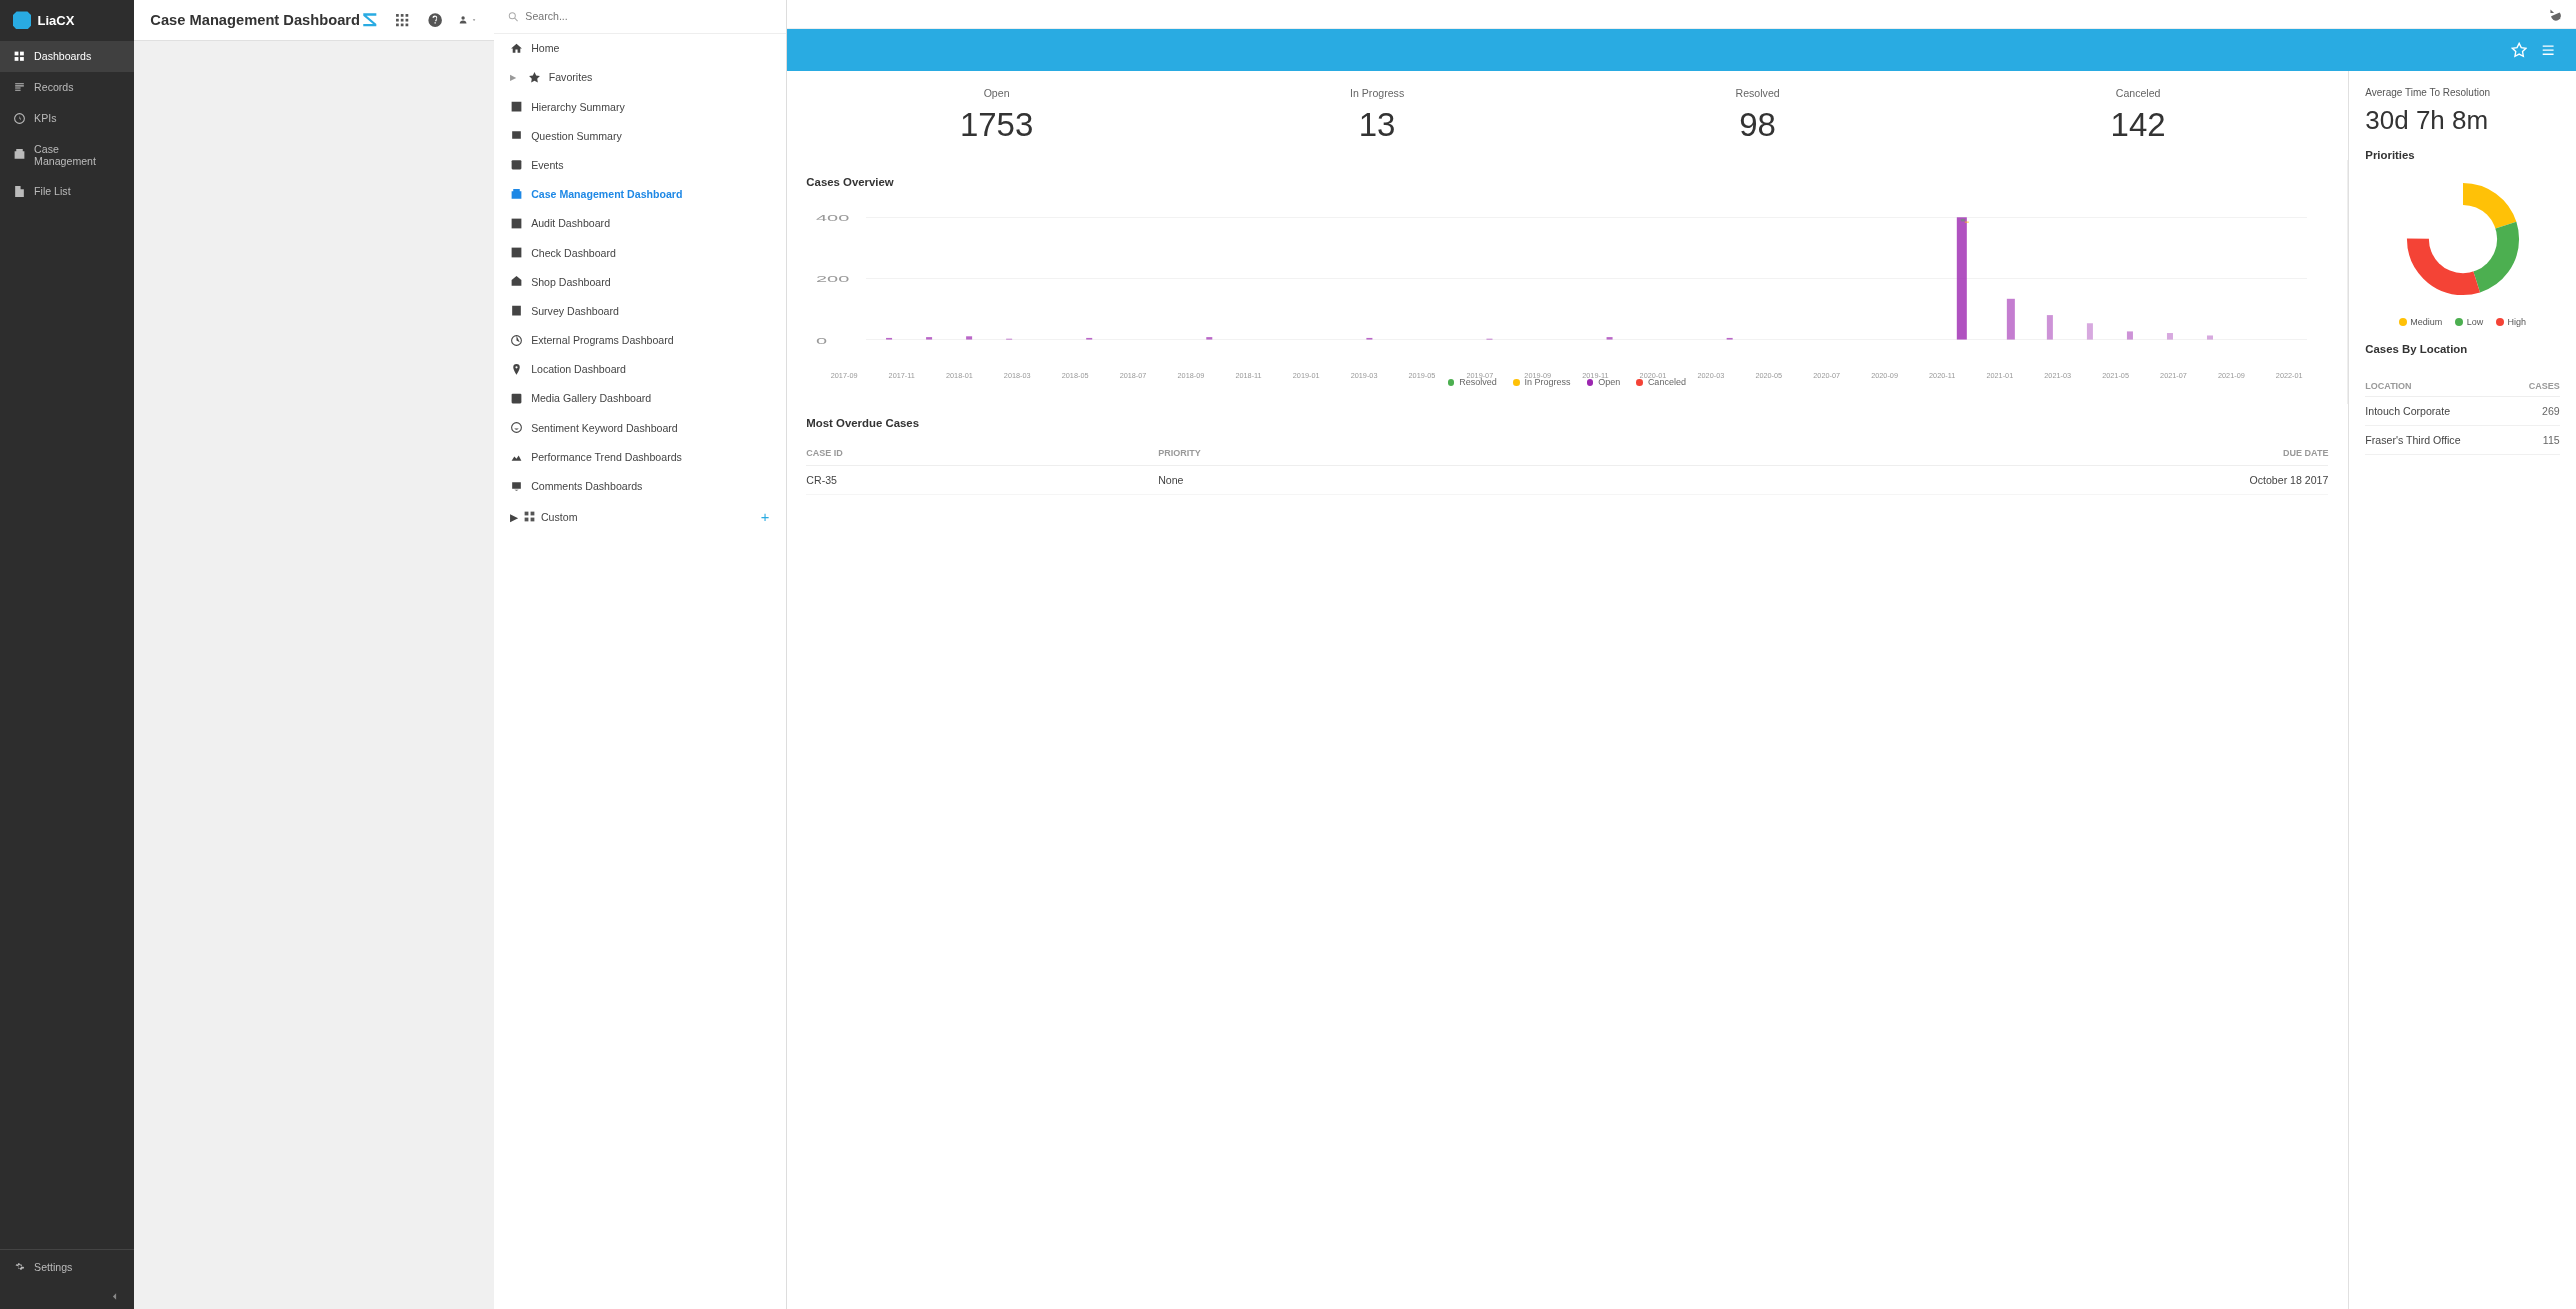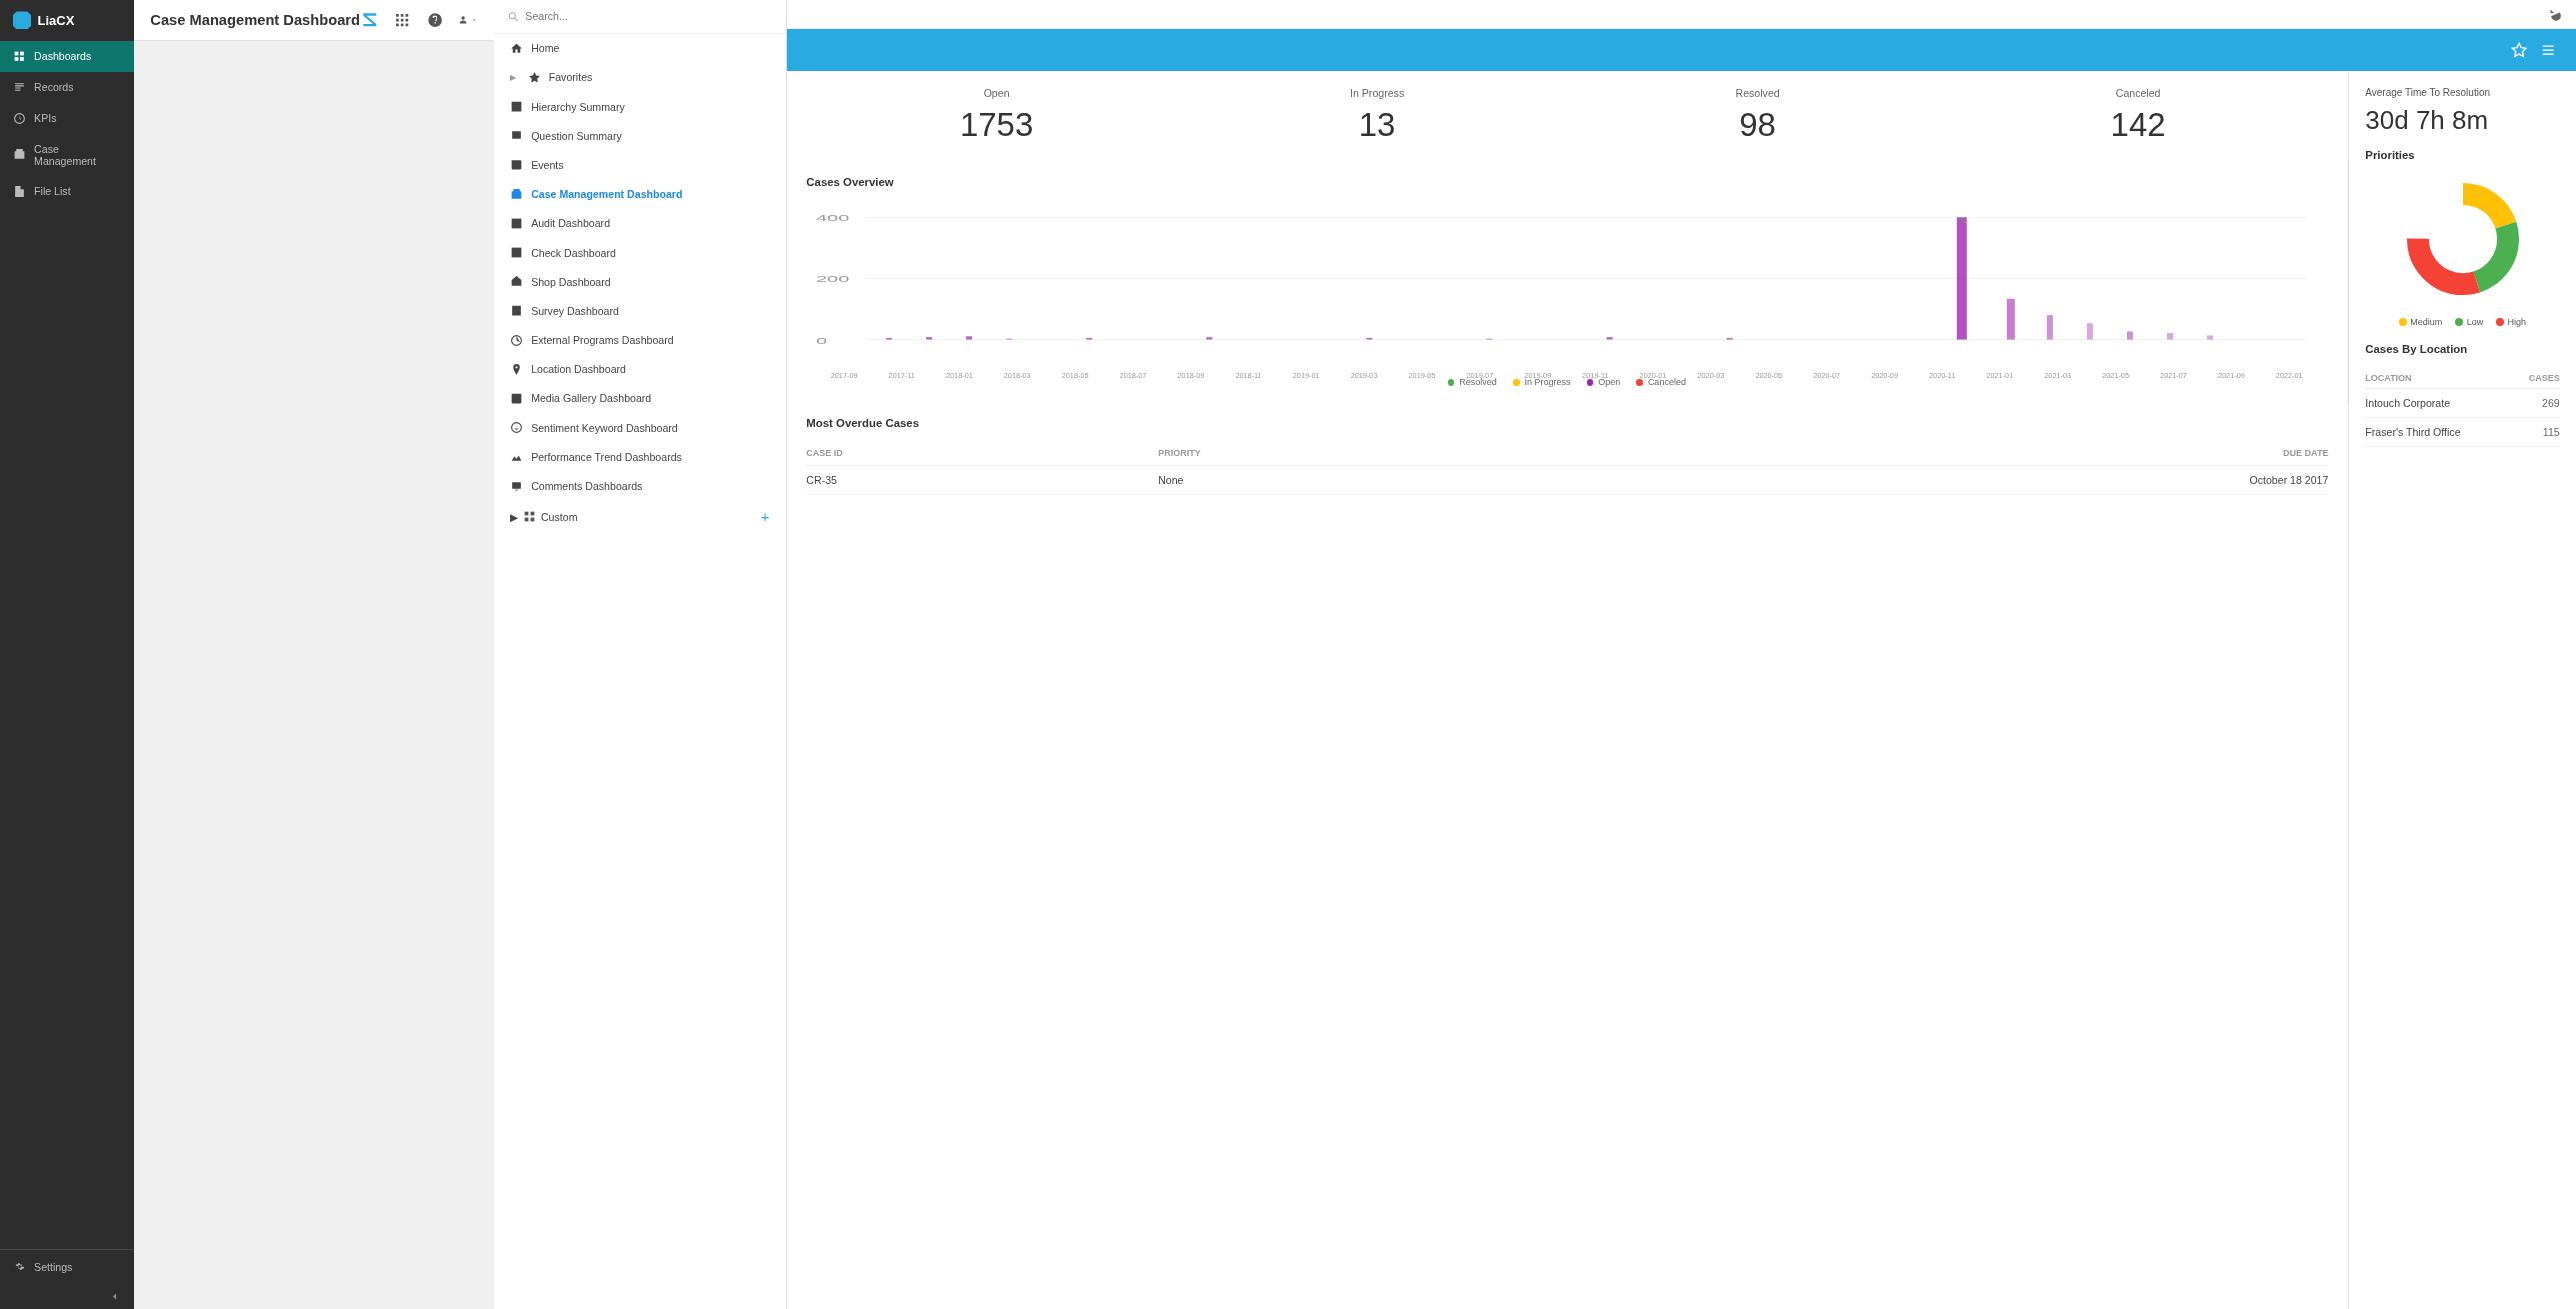--- a/index.html
+++ b/index.html
@@ -32,21 +32,21 @@
     .sidebar-nav { display: flex; flex-direction: column; flex: 1; }
     .sidebar-item {
       display: flex;
       align-items: center;
       gap: 8.1px;
       padding: 9px 13px;
       cursor: pointer;
       font-size: 10.6px;
       color: #bbb;
     }
-    .sidebar-item.active { background: #0f766e; color: white; }
+    .sidebar-item.active { background: #404040; color: white; }
     .sidebar-item svg { width: 13px; height: 13px; fill: currentColor; flex-shrink: 0; }
     .sidebar-bottom { padding: 9.8px 13px; border-top: 0.8px solid #444; }
     .sidebar-collapse { display: flex; justify-content: flex-end; padding: 6.5px 13px; cursor: pointer; color: #888; }
 
     
     .main { flex: 1; display: flex; overflow: hidden; }
 
     
     .header {
       display: flex;
@@ -158,21 +158,21 @@
     .legend-dot { width: 6.5px; height: 6.5px; border-radius: 50%; }
 
     
     .donut-container { display: flex; justify-content: center; margin: 13px 0; }
     .donut-legend { display: flex; gap: 13px; justify-content: center; margin-top: 6.5px; flex-wrap: wrap; }
     .donut-legend-item { display: flex; align-items: center; gap: 3.3px; font-size: 9px; color: #555; }
     .donut-legend-dot { width: 8.1px; height: 8.1px; border-radius: 50%; }
 
     
     .location-header { display: flex; justify-content: space-between; padding: 4.9px 0; border-bottom: 0.8px solid #eee; }
-    .location-header span { font-size: 9px; color: #999; text-transform: uppercase; font-weight: 600; }
+    .location-header span { font-size: 9px; color: #999; text-transform: uppercase; font-weight: 600; margin-top: 8px; }
     .location-row { display: flex; justify-content: space-between; padding: 8.1px 0; border-bottom: 0.8px solid #f0f0f0; }
     .location-row span { font-size: 10.6px; color: #444; }
     .location-row .location-count { color: #666; }
 
     
     .data-table { width: 100%; border-collapse: collapse; margin-top: 6.5px; }
     .data-table th { font-size: 9px; color: #999; text-transform: uppercase; font-weight: 600; padding: 6.5px 0; border-bottom: 0.8px solid #eee; text-align: left; }
     .data-table td { font-size: 10.6px; color: #444; padding: 8.1px 0; border-bottom: 0.8px solid #f5f5f5; }
     .data-table .right { text-align: right; }
   </style>

